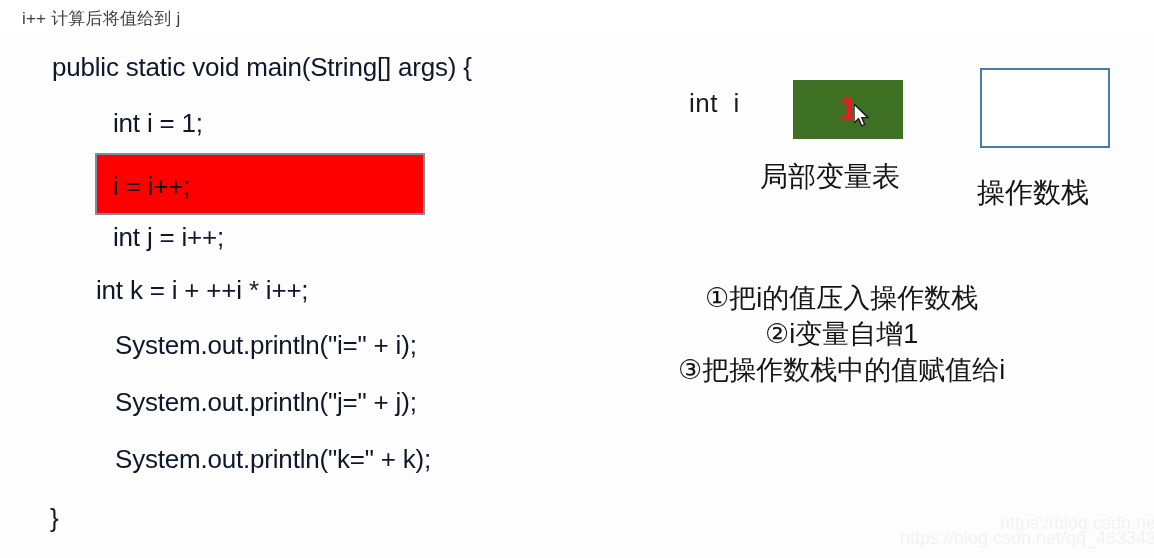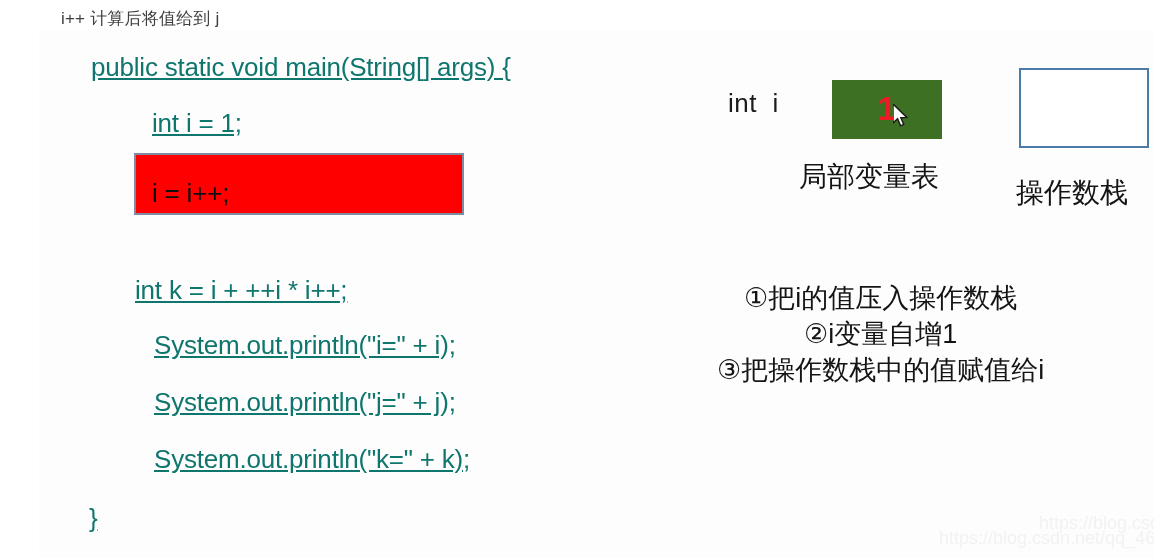--- a/index.html
+++ b/index.html
@@ -11,21 +11,20 @@
     height: 558px;
     background: #ffffff;
     font-family: "Liberation Sans", "DejaVu Sans", sans-serif;
     overflow: hidden;
     position: relative;
   }
   .slide {
     position: absolute;
     inset: 0;
     background: #ffffff;
-    margin-left: 39px;
   }
   
   .band {
     position: absolute;
     left: 0;
     top: 30px;
     width: 1154px;
     height: 528px;
     background: #fdfdfd;
   }
@@ -42,25 +41,24 @@
   
   .code {
     position: absolute;
     left: 0;
     top: 0;
     width: 660px;
     height: 558px;
   }
   .code-line {
     position: absolute;
-    color: #0f766e;
+    color: #0f172a;
     font-size: 26px;
     white-space: pre;
     letter-spacing: -0.2px;
-    text-decoration: underline;
   }
   .cl-sig    { left: 52px;  top: 52px; }
   .cl-inti   { left: 113px; top: 108px; text-align: center; }
   .cl-intj   { left: 113px; top: 222px; }
   .cl-intk   { left: 96px; top: 275px; }
   .cl-p1     { left: 115px; top: 330px; }
   .cl-p2     { left: 115px; top: 387px; }
   .cl-p3     { left: 115px; top: 444px; }
   .cl-close  { left: 50px;  top: 503px; }
 
@@ -70,21 +68,21 @@
     top: 153px;
     width: 330px;
     height: 62px;
     background: #ff0000;
     border: 2px solid #7d8ca3;
     box-sizing: border-box;
   }
   .red-box-text {
     position: absolute;
     left: 16px;
-    top: 23px;
+    top: 16px;
     font-size: 26px;
     color: #101010;
     white-space: pre;
     letter-spacing: -0.2px;
     text-align: right;
   }
 
   
   .diagram {
     position: absolute;
@@ -180,20 +178,21 @@
   <div class="code">
 
     <div class="code-line cl-sig">public static void main(String[] args) {</div>
 
     <div class="code-line cl-inti">int i = 1;</div>
 
     <div class="red-box">
       <span class="red-box-text">i = i++;</span>
     </div>
 
+    <div class="code-line cl-intj">int j = i++;</div>
 
     <div class="code-line cl-intk">int k = i + ++i * i++;</div>
 
     <div class="code-line cl-p1">System.out.println("i=" + i);</div>
 
     <div class="code-line cl-p2">System.out.println("j=" + j);</div>
 
     <div class="code-line cl-p3">System.out.println("k=" + k);</div>
 
     <div class="code-line cl-close">}</div>

